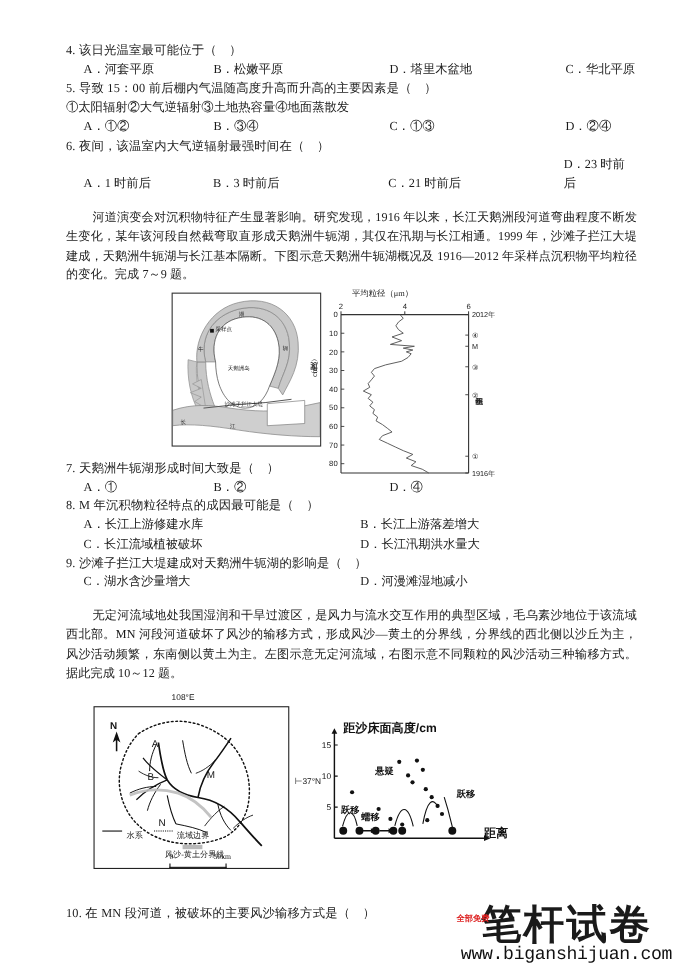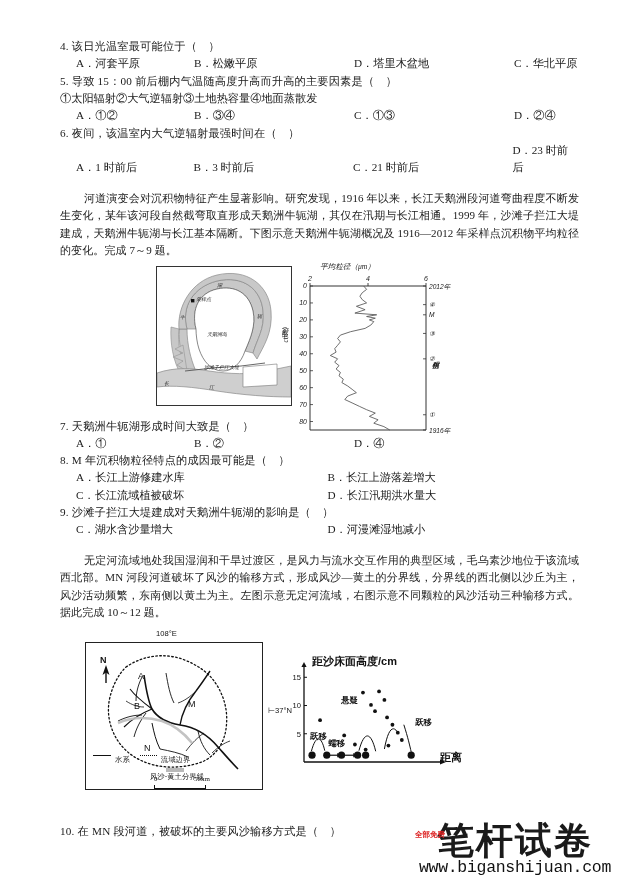--- a/index.html
+++ b/index.html
@@ -107,21 +107,21 @@
     <div class="opts four">
       <div>A．1 时前后</div>
       <div>B．3 时前后</div>
       <div>C．21 时前后</div>
       <div>D．23 时前后</div>
     </div>
   </div>
 
   <div class="passage">河道演变会对沉积物特征产生显著影响。研究发现，1916 年以来，长江天鹅洲段河道弯曲程度不断发生变化，某年该河段自然截弯取直形成天鹅洲牛轭湖，其仅在汛期与长江相通。1999 年，沙滩子拦江大堤建成，天鹅洲牛轭湖与长江基本隔断。下图示意天鹅洲牛轭湖概况及 1916—2012 年采样点沉积物平均粒径的变化。完成 7～9 题。</div>
 
-  <div class="fig-row" style="height:152px; margin-top:2px;font-style:italic;">
+  <div class="fig-row" style="height:152px; margin-top:2px;">
 
     <div class="oxbow-map">
       <svg width="134" height="138" viewBox="0 0 134 138">
 
         <path d="M30,62 C24,40 36,20 60,14 C86,8 104,22 106,44 C108,62 100,72 96,86
                  L88,84 C94,70 99,58 96,44 C92,26 78,18 60,22 C42,26 34,42 39,62 Z" fill="#c8c8c8" stroke="#8a8a8a" stroke-width="0.7"></path>
         <path d="M30,62 C30,78 34,92 38,102 L30,106 C24,92 22,76 22,62 Z" fill="#c8c8c8" stroke="#8a8a8a" stroke-width="0.7"></path>
         <path d="M22,62 C20,40 34,14 60,8 C90,1 112,18 114,44 C116,66 106,80 100,92
                  L96,86 C100,72 108,62 106,44 C104,22 86,8 60,14 C36,20 24,40 30,62 Z" fill="#c8c8c8" stroke="#8a8a8a" stroke-width="0.7"></path>
 

